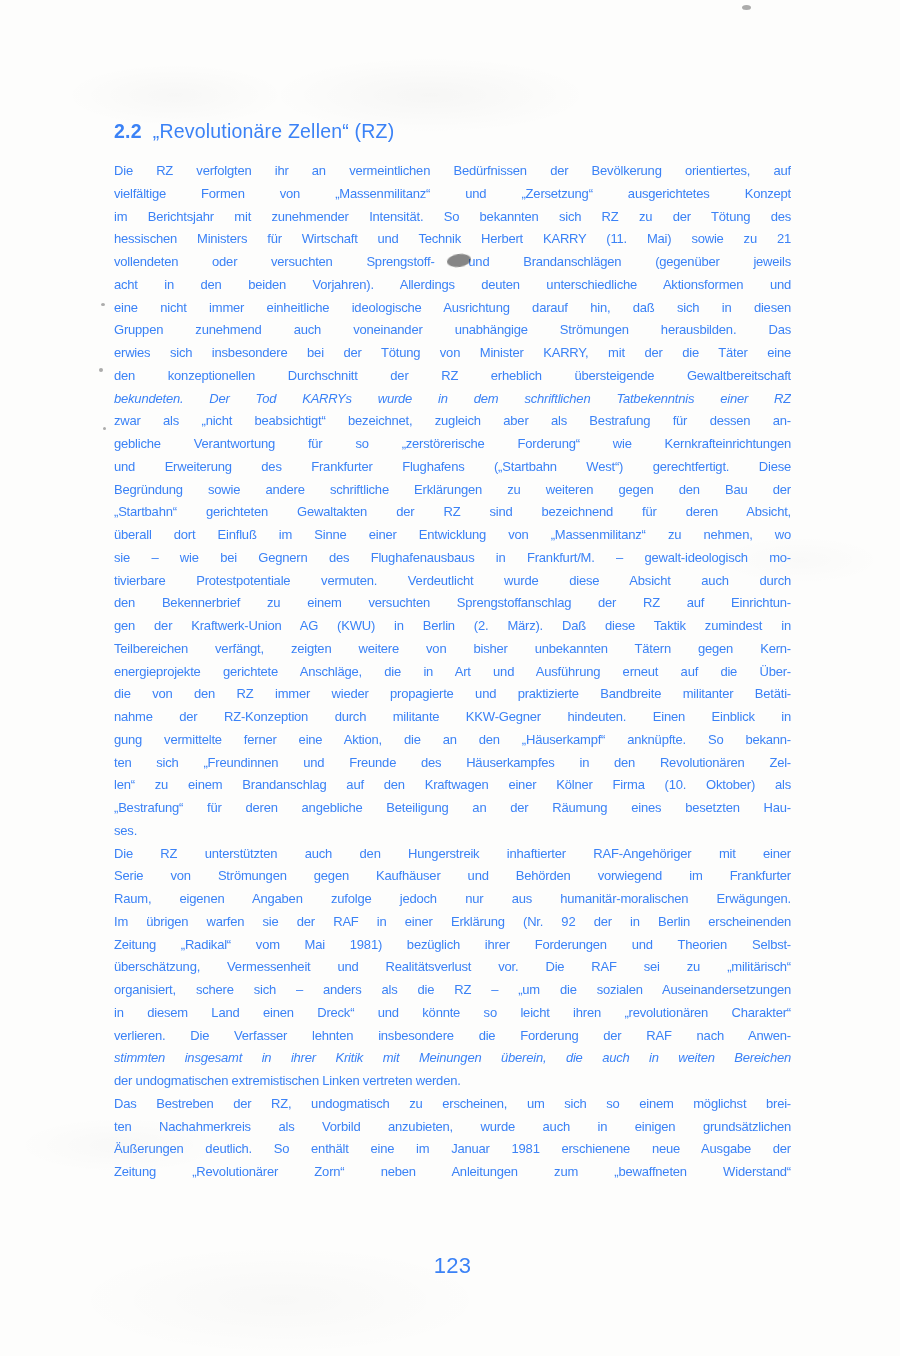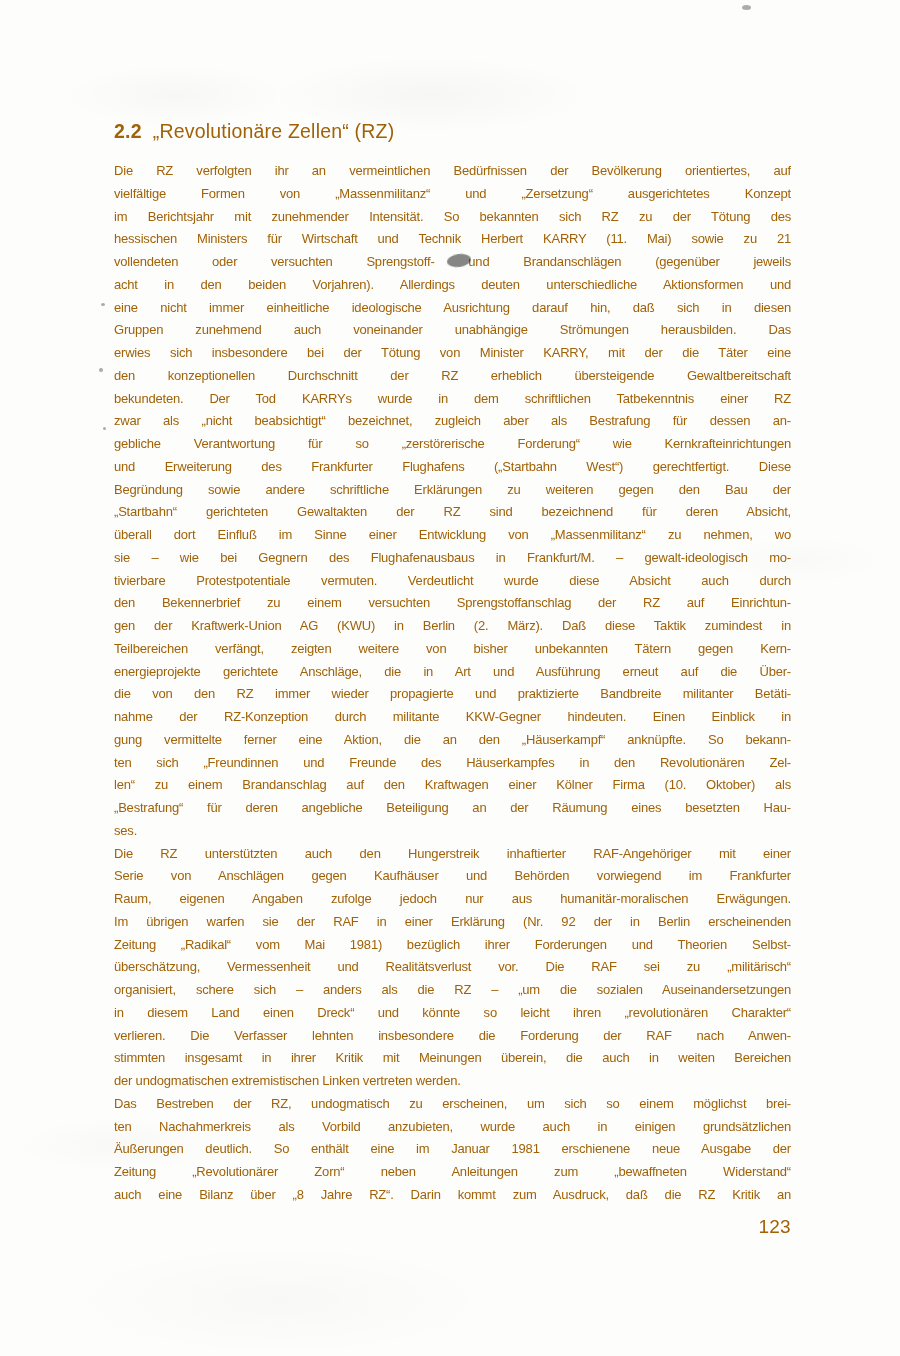--- a/index.html
+++ b/index.html
@@ -2,21 +2,21 @@
 <html lang="de"><head>
 <meta charset="utf-8">
 <style>
   html, body { margin: 0; padding: 0; background: #ffffff; }
   .page {
     position: relative;
     width: 900px;
     height: 1356px;
     background: #fdfdfc;
     font-family: "Liberation Sans", sans-serif;
-    color: #a16207;
+    color: #3b82f6;
     overflow: hidden;
   }
   
   .page::before {
     content: "";
     position: absolute; inset: 0;
     pointer-events: none;
     background:
       radial-gradient(230px 55px at 430px 95px,  rgba(0,0,0,0.028), transparent 70%),
       radial-gradient(160px 45px at 175px 95px,  rgba(0,0,0,0.025), transparent 70%),
@@ -43,27 +43,27 @@
     font-size: 13px;
     line-height: 22.75px;
     height: 22.75px;
     letter-spacing: -0.2px;
     text-align: justify;
     text-align-last: justify;
     overflow: hidden;
     white-space: normal;
   }
   .line.last { text-align-last: left; }
-  .line.oblique { }
+  .line.oblique { font-style: italic; }
   .page-number {
     position: absolute;
-    left: 114px; top: 1216px;
+    left: 114px; top: 1253px;
     width: 677px;
-    text-align: right;
-    font-size: 19px;
+    text-align: center;
+    font-size: 22px;
     letter-spacing: 0.3px;
   }
   
   .ink-smudge {
     position: absolute;
     left: 447px; top: 254px;
     width: 24px; height: 13px;
     background: rgba(15,15,15,0.5);
     border-radius: 50%;
     transform: rotate(-8deg);
@@ -118,37 +118,36 @@
         <div class="line">die von den RZ immer wieder propagierte und praktizierte Bandbreite militanter Betäti-</div>
         <div class="line">nahme der RZ-Konzeption durch militante KKW-Gegner hindeuten. Einen Einblick in</div>
         <div class="line">gung vermittelte ferner eine Aktion, die an den „Häuserkampf“ anknüpfte. So bekann-</div>
         <div class="line">ten sich „Freundinnen und Freunde des Häuserkampfes in den Revolutionären Zel-</div>
         <div class="line">len“ zu einem Brandanschlag auf den Kraftwagen einer Kölner Firma (10. Oktober) als</div>
         <div class="line">„Bestrafung“ für deren angebliche Beteiligung an der Räumung eines besetzten Hau-</div>
         <div class="line last">ses.</div>
       </div>
       <div class="paragraph">
         <div class="line">Die RZ unterstützten auch den Hungerstreik inhaftierter RAF-Angehöriger mit einer</div>
-        <div class="line">Serie von Anschlägen gegen Kaufhäuser und Behörden vorwiegend im Frankfurter</div>
+        <div class="line">Serie von Strömungen gegen Kaufhäuser und Behörden vorwiegend im Frankfurter</div>
         <div class="line">Raum, eigenen Angaben zufolge jedoch nur aus humanitär-moralischen Erwägungen.</div>
         <div class="line">Im übrigen warfen sie der RAF in einer Erklärung (Nr. 92 der in Berlin erscheinenden</div>
         <div class="line">Zeitung „Radikal“ vom Mai 1981) bezüglich ihrer Forderungen und Theorien Selbst-</div>
         <div class="line">überschätzung, Vermessenheit und Realitätsverlust vor. Die RAF sei zu „militärisch“</div>
         <div class="line">organisiert, schere sich – anders als die RZ – „um die sozialen Auseinandersetzungen</div>
         <div class="line">in diesem Land einen Dreck“ und könnte so leicht ihren „revolutionären Charakter“</div>
         <div class="line">verlieren. Die Verfasser lehnten insbesondere die Forderung der RAF nach Anwen-</div>
         <div class="line oblique">stimmten insgesamt in ihrer Kritik mit Meinungen überein, die auch in weiten Bereichen</div>
         <div class="line last">der undogmatischen extremistischen Linken vertreten werden.</div>
       </div>
       <div class="paragraph">
         <div class="line">Das Bestreben der RZ, undogmatisch zu erscheinen, um sich so einem möglichst brei-</div>
         <div class="line">ten Nachahmerkreis als Vorbild anzubieten, wurde auch in einigen grundsätzlichen</div>
         <div class="line">Äußerungen deutlich. So enthält eine im Januar 1981 erschienene neue Ausgabe der</div>
         <div class="line">Zeitung „Revolutionärer Zorn“ neben Anleitungen zum „bewaffneten Widerstand“</div>
-        <div class="line">auch eine Bilanz über „8 Jahre RZ“. Darin kommt zum Ausdruck, daß die RZ Kritik an</div>
       </div>
     </div>
 
   <span class="ink-smudge"></span>
   <span class="speck s1"></span>
   <span class="speck s2"></span>
   <span class="speck s3"></span>
   <span class="speck s4"></span>
 
   <div class="page-number">123</div>

